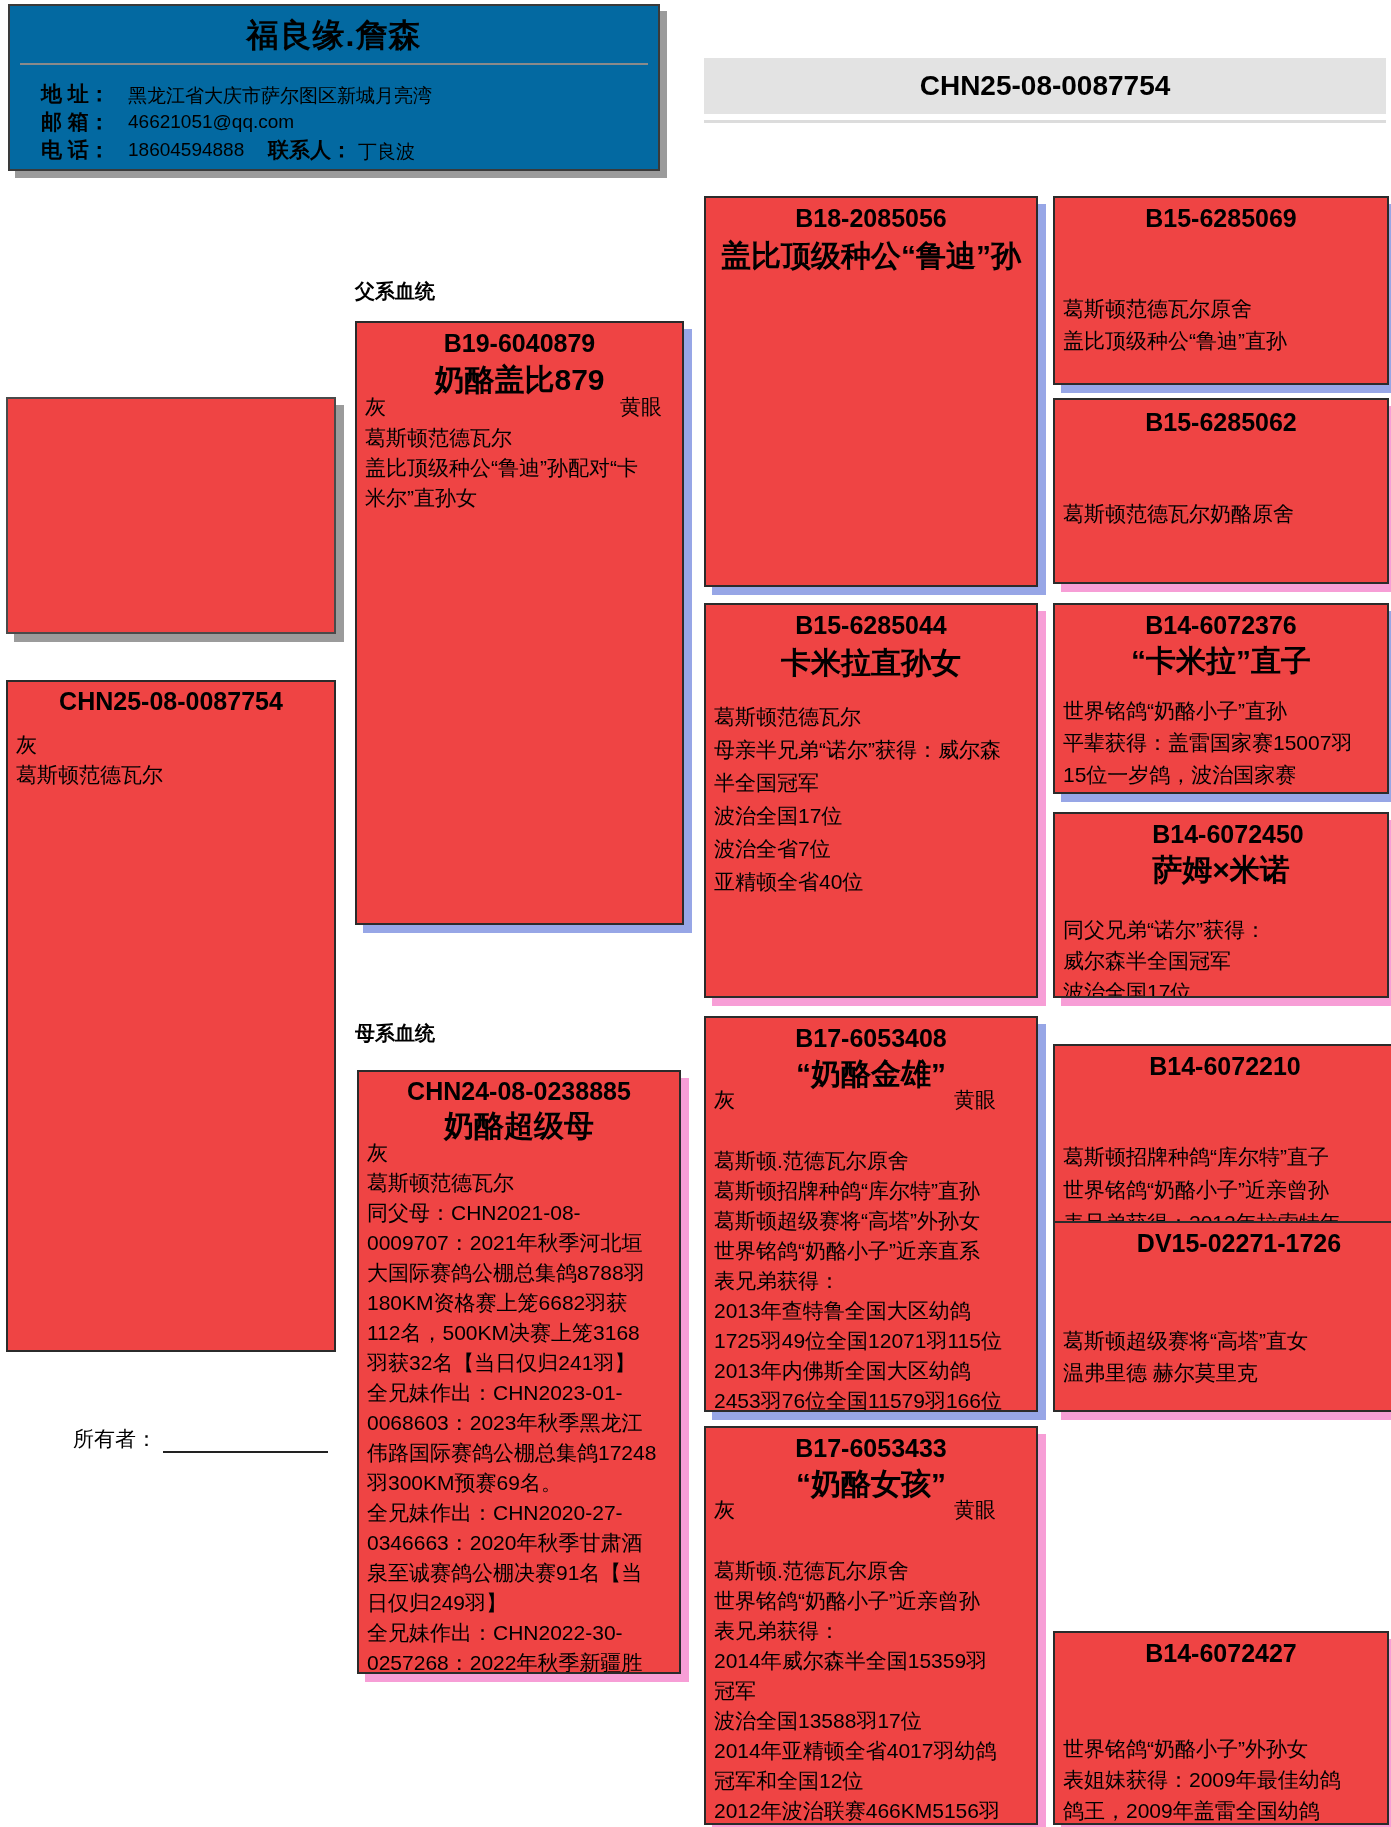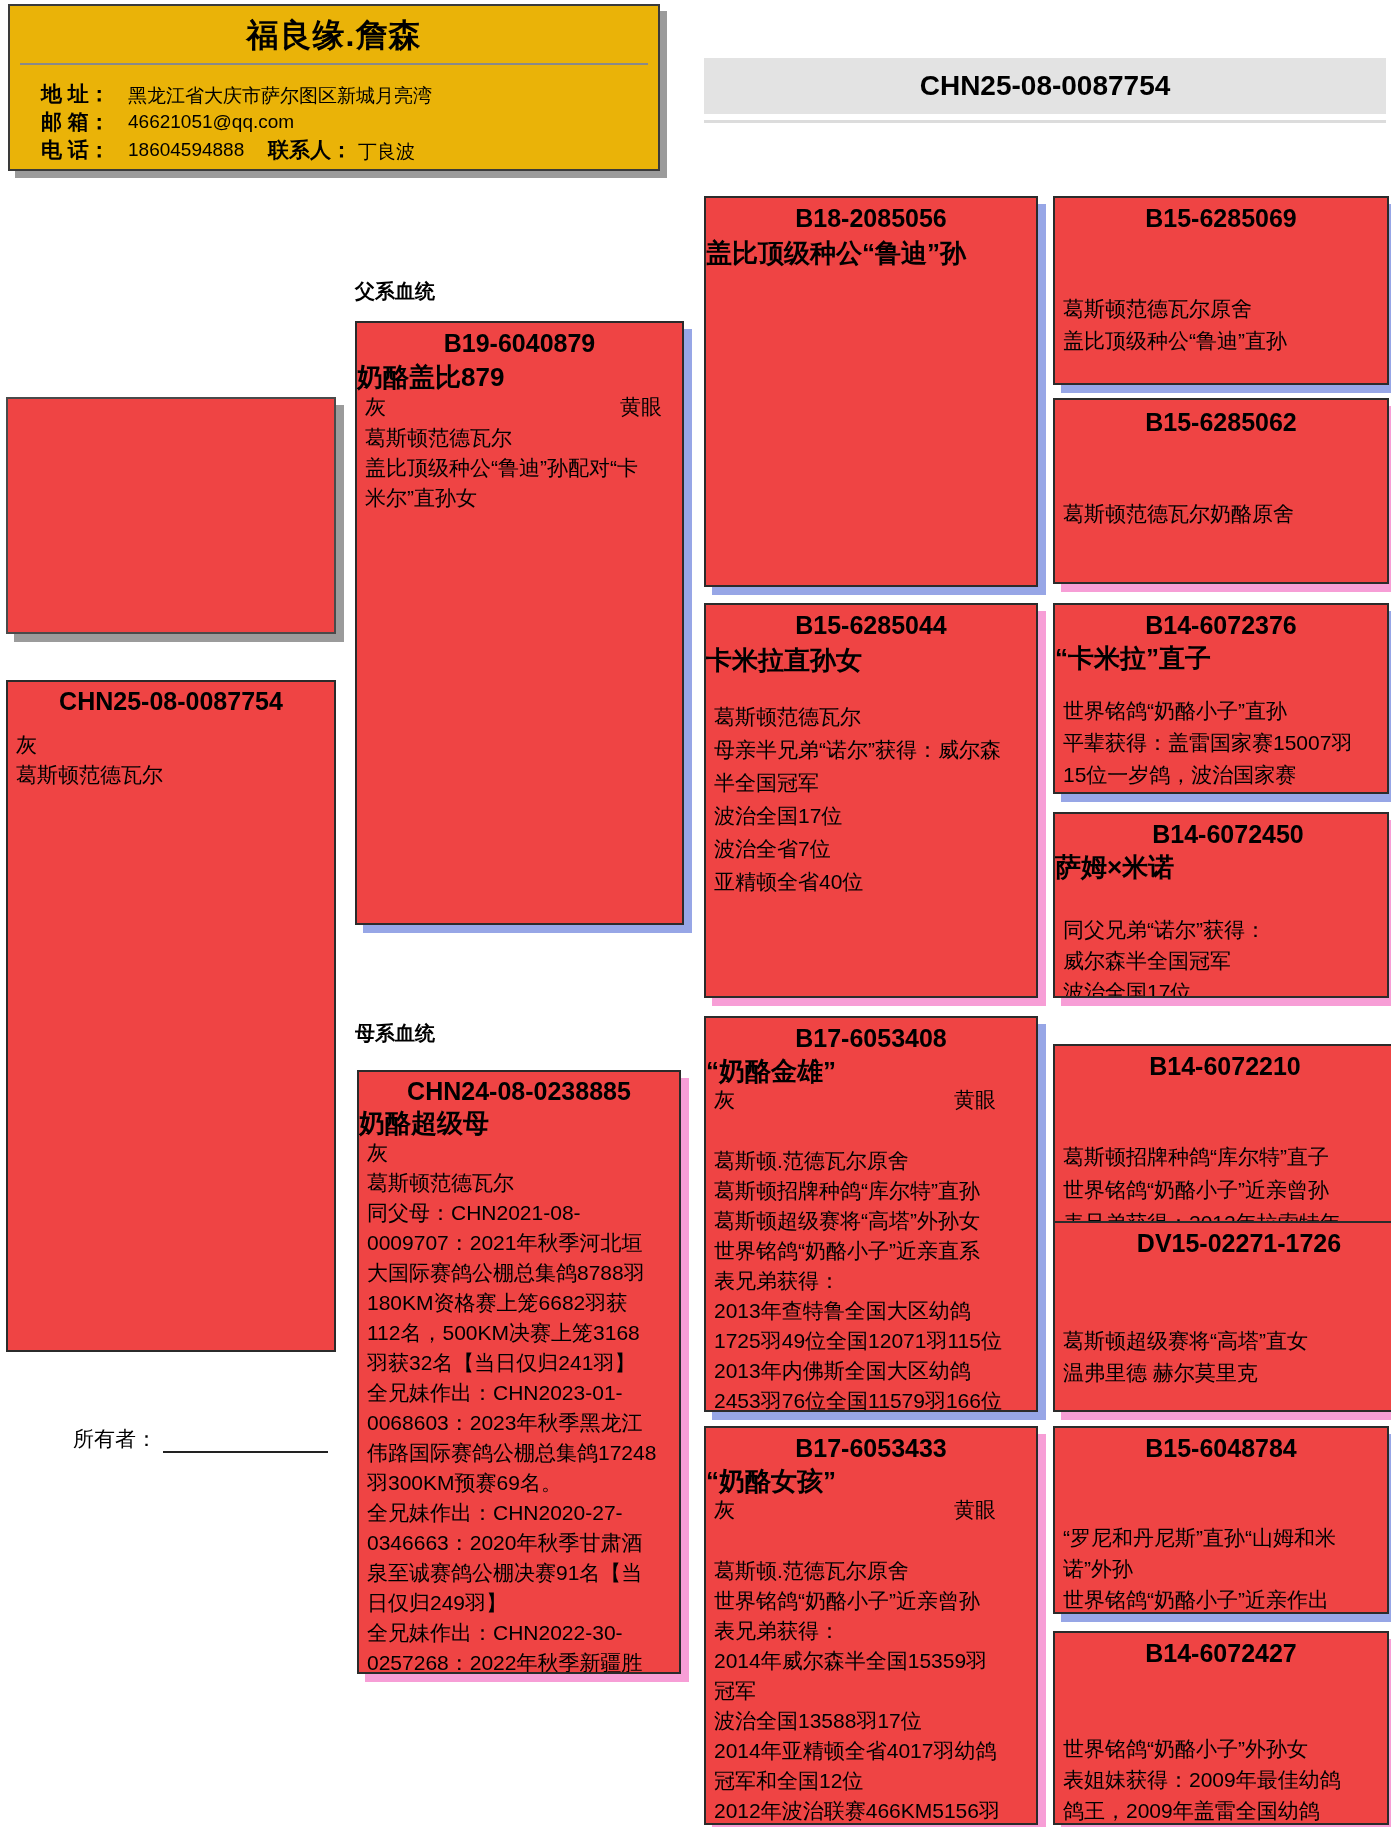--- a/index.html
+++ b/index.html
@@ -1,39 +1,39 @@
 <!DOCTYPE html>
 <html><head>
 <meta charset="utf-8">
 <style>
   html,body{margin:0;padding:0;background:#fff;}
   #page{position:relative;width:1391px;height:1827px;background:#ffffff;overflow:hidden;
         font-family:"Liberation Sans","DejaVu Sans",sans-serif;color:#000;}
   .abs{position:absolute;}
   
-  #header-box{left:8px;top:4px;width:648px;height:163px;background:#eab308;
+  #header-box{left:8px;top:4px;width:648px;height:163px;background:#0369a1;
               border:2px solid #3a3a3a;box-shadow:7px 7px 0 #9b9b9b;}
   .hdr-title{position:absolute;left:0;top:8px;width:100%;text-align:center;
              font-size:32px;font-weight:bold;letter-spacing:1px;}
   .hdr-rule{position:absolute;left:10px;right:10px;top:57px;border-top:2px solid #8a8a8a;}
   .hdr-label{position:absolute;font-size:21px;font-weight:bold;white-space:nowrap;}
   .hdr-value{position:absolute;font-size:19px;white-space:nowrap;}
   
   #banner{left:704px;top:58px;width:682px;height:56px;background:#e3e3e3;
           text-align:center;line-height:56px;font-size:28px;font-weight:bold;}
   #banner-underline{left:704px;top:120px;width:682px;height:3px;background:#dcdcdc;}
   
   .pbox{position:absolute;background:#ef4444;border:2px solid #2b2b2b;overflow:hidden;}
   .sh-blue{box-shadow:8px 8px 0 #97a6e6;}
   .sh-pink{box-shadow:8px 8px 0 #f79ed6;}
   .sh-gray{box-shadow:8px 8px 0 #9b9b9b;}
   .box-title{position:absolute;left:0;width:100%;text-align:center;
              font-size:25px;font-weight:bold;white-space:nowrap;}
-  .box-subtitle{position:absolute;left:0;width:100%;text-align:left;
-                font-size:26px;font-weight:bold;white-space:nowrap;}
+  .box-subtitle{position:absolute;left:0;width:100%;text-align:center;
+                font-size:30px;font-weight:bold;white-space:nowrap;}
   .eye-row{position:absolute;left:8px;display:flex;justify-content:space-between;
            font-size:21px;white-space:nowrap;}
   .box-body{position:absolute;left:8px;right:2px;font-size:21px;}
   .tline{white-space:nowrap;}
   .lh30 .tline{height:30px;line-height:30px;}
   .lh31 .tline{height:31px;line-height:31px;}
   .lh32 .tline{height:32px;line-height:32px;}
   .lh33 .tline{height:33px;line-height:33px;}
   .sec-label{position:absolute;font-size:20px;font-weight:bold;white-space:nowrap;}
   
@@ -220,28 +220,20 @@
   </div>
 
   <div class="pbox sh-pink" style="left:1053px;top:1221px;width:332px;height:187px;padding-left:36px;">
     <div class="box-title" style="top:6px;">DV15-02271-1726</div>
     <div class="box-body lh32" style="top:102px;">
         <div class="tline">葛斯顿超级赛将“高塔”直女</div>
         <div class="tline">温弗里德 赫尔莫里克</div>
       </div>
   </div>
 
-  <div class="pbox sh-blue" style="left:1053px;top:1426px;width:332px;height:184px;">
-    <div class="box-title" style="top:6px;">B15-6048784</div>
-    <div class="box-body lh31" style="top:94px;">
-        <div class="tline">“罗尼和丹尼斯”直孙“山姆和米</div>
-        <div class="tline">诺”外孙</div>
-        <div class="tline">世界铭鸽“奶酪小子”近亲作出</div>
-      </div>
-  </div>
 
   <div class="pbox sh-pink" style="left:1053px;top:1631px;width:332px;height:190px;">
     <div class="box-title" style="top:6px;">B14-6072427</div>
     <div class="box-body lh31" style="top:100px;">
         <div class="tline">世界铭鸽“奶酪小子”外孙女</div>
         <div class="tline">表姐妹获得：2009年最佳幼鸽</div>
         <div class="tline">鸽王，2009年盖雷全国幼鸽</div>
       </div>
   </div>
 

